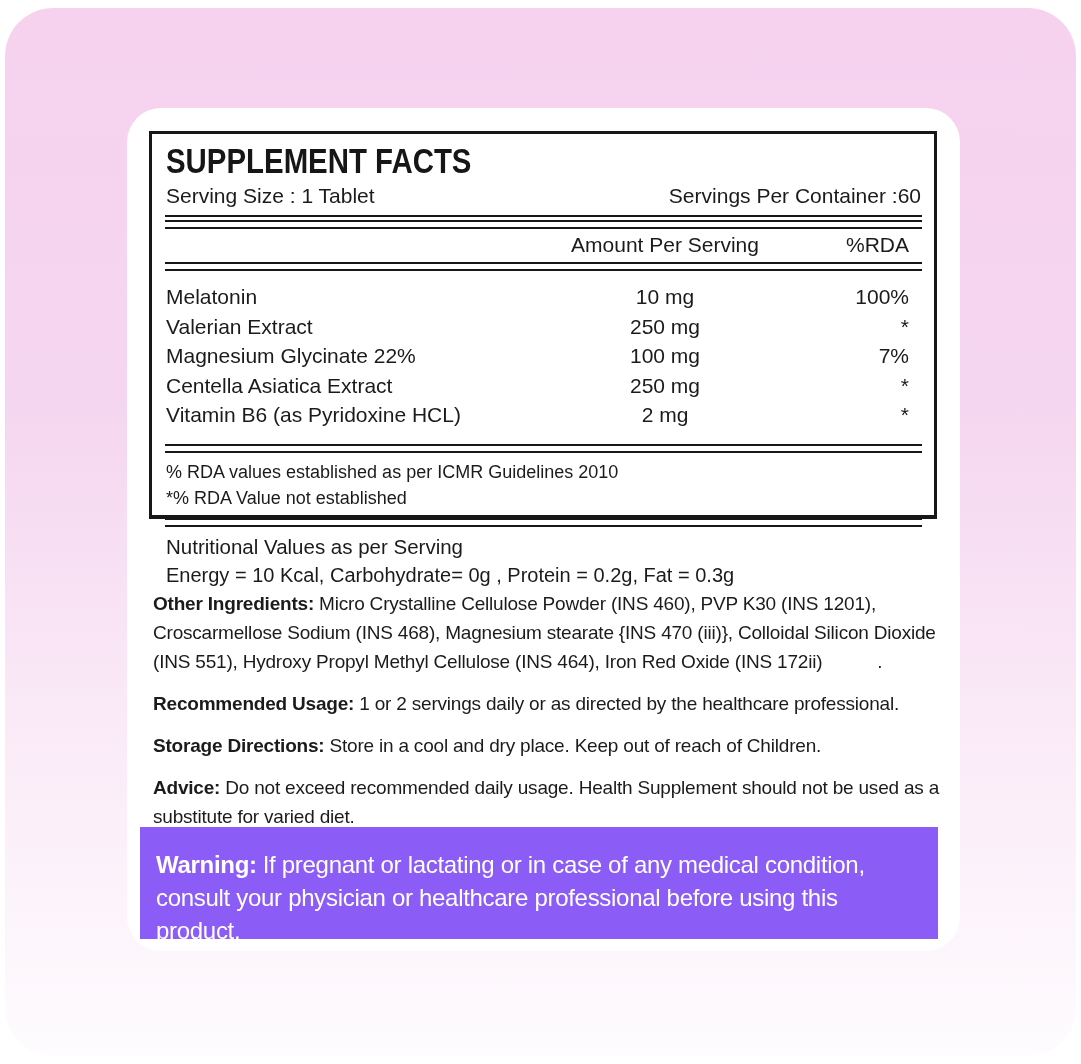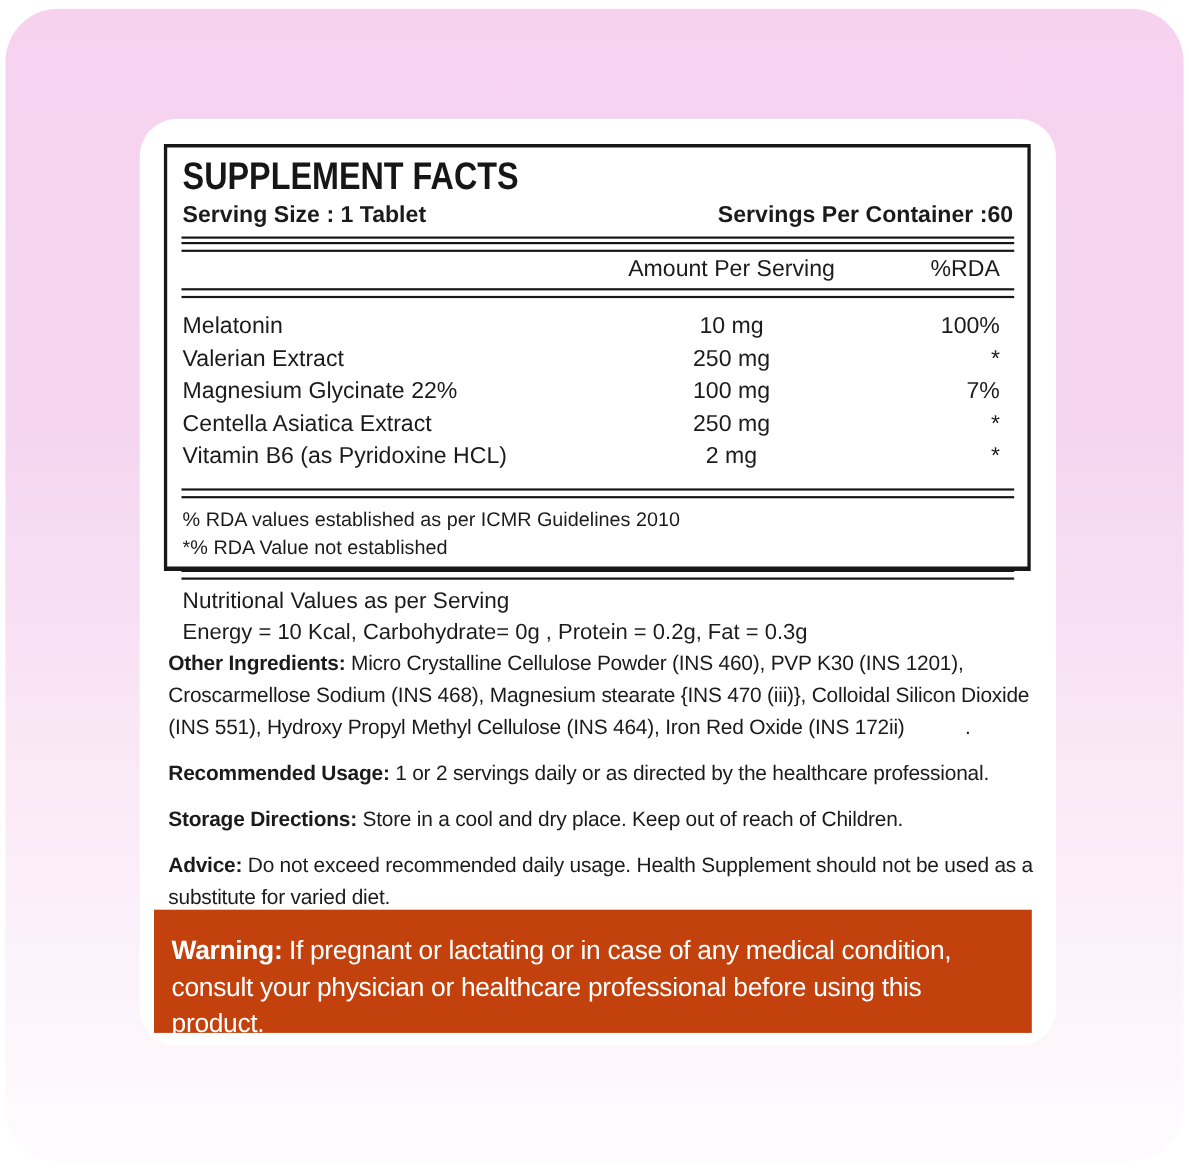--- a/index.html
+++ b/index.html
@@ -29,21 +29,21 @@
     padding:0 12px 0 13px;
   }
   .fb-title {
     display:inline-block; margin:7px 0 2px 1px;
     font-size:35px; font-weight:bold; letter-spacing:0;
     transform:scaleX(0.84); transform-origin:left center;
     white-space:nowrap; color:#161616;
   }
   .serving-row {
     display:flex; justify-content:space-between; align-items:baseline;
-    font-size:21px; padding:1px 1px 7px 1px;font-weight:bold;
+    font-size:21px; padding:1px 1px 7px 1px;
   }
   .rule-thin { height:2px; background:#171717; }
   .rule-double {
     height:9px; border-top:2.5px solid #171717; border-bottom:2.5px solid #171717;
   }
   .gap3 { height:3px; }
 
   .cols { display:flex; align-items:baseline; }
   .col-name   { width:380px; text-align:left; padding-left:1px; }
   .col-amount { width:240px; text-align:center; }
@@ -67,21 +67,21 @@
     position:absolute; left:26px; top:481px; width:806px;
     font-size:19px; line-height:29px; letter-spacing:-0.2px;
   }
   .sections p { margin-bottom:13px; }
   .sec-label { font-weight:bold; margin-right:5px; }
   .oi-suffix { margin-left:55px; }
 
   
   .warning-box {
     position:absolute; left:13px; top:719px; width:798px; height:112px;
-    background:#c2410c; color:#ffffff;
+    background:#8b5cf6; color:#ffffff;
     padding:21px 10px 12px 16px;
     font-size:24px; line-height:33px; letter-spacing:-0.3px;
   }
   .warning-label { font-weight:bold; margin-right:6px; }
 </style>
 </head>
 <body>
 
 <div class="canvas">
   <div class="pink-panel"></div>

